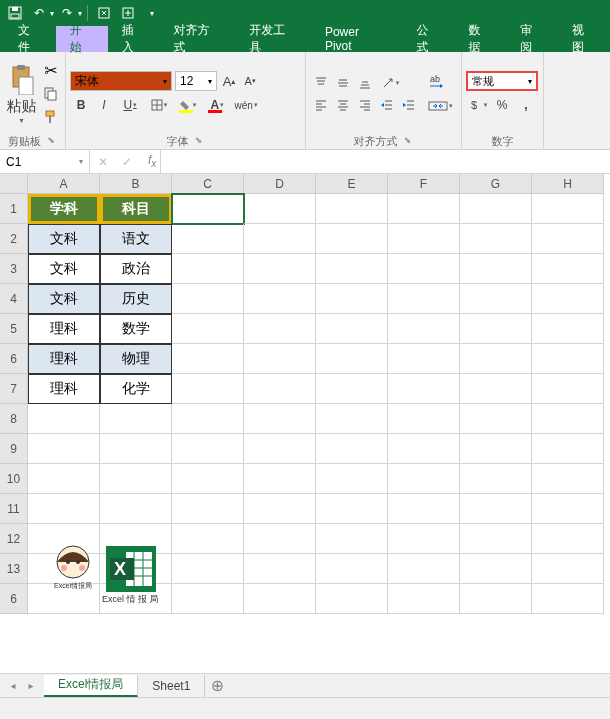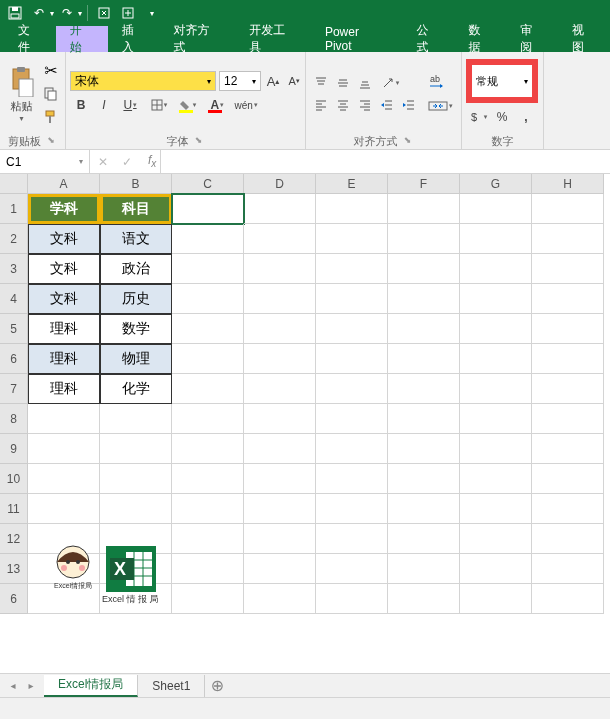--- a/index.html
+++ b/index.html
@@ -21,48 +21,48 @@
 
 .ribbon { height: 98px; background: #f1f1f1; border-bottom: 1px solid #d4d4d4; display: flex; }
 .group { border-right: 1px solid #d4d4d4; display: flex; flex-direction: column; padding: 2px 4px 0; }
 .group-content { flex: 1; display: flex; align-items: center; gap: 2px; }
 .group-label { height: 16px; font-size: 11px; color: #666; text-align: center; display: flex; justify-content: center; align-items: center; gap: 4px; }
 .dialog-launch { width: 12px; height: 12px; font-size: 9px; color: #999; cursor: pointer; }
 
 
 .clip-big { width: 36px; text-align: center; cursor: pointer; }
 .clip-big svg { display: block; margin: 2px auto; }
-.clip-big .lbl { font-size: 11px; color: #444; }
+.clip-big .lbl { font-size: 15px; color: #444; }
 .clip-big .drop { font-size: 8px; color: #666; }
 .clip-side { display: flex; flex-direction: column; gap: 3px; }
 .clip-s { width: 20px; height: 20px; cursor: pointer; display: flex; align-items: center; justify-content: center; }
 
 
 .font-row1 { display: flex; gap: 3px; margin-bottom: 3px; }
-.font-select { width: 146px; height: 20px; border: 1px solid #c0c0c0; background: #fde047; font-size: 12px; padding: 0 4px; display: flex; align-items: center; justify-content: space-between; cursor: pointer; }
+.font-select { width: 102px; height: 20px; border: 1px solid #c0c0c0; background: #c2410c; font-size: 12px; padding: 0 4px; display: flex; align-items: center; justify-content: space-between; cursor: pointer; }
 .size-select { width: 42px; height: 20px; border: 1px solid #c0c0c0; background: #fff; font-size: 12px; padding: 0 4px; display: flex; align-items: center; justify-content: space-between; cursor: pointer; }
 .aa-btn { width: 18px; height: 20px; display: flex; align-items: center; justify-content: center; font-size: 13px; color: #444; cursor: pointer; }
 .font-row2 { display: flex; gap: 1px; }
 .fbtn { width: 22px; height: 22px; display: flex; align-items: center; justify-content: center; font-size: 12px; color: #444; cursor: pointer; border: 1px solid transparent; }
 .fbtn.wide { width: 28px; position: relative; }
 .color-bar { position: absolute; bottom: 2px; left: 4px; right: 8px; height: 3px; }
 .drop-sm { font-size: 7px; color: #666; margin-left: 1px; }
 .font-stack { display: flex; flex-direction: column; }
 
 
 .align-stack { display: flex; flex-direction: column; }
 .align-row { display: flex; gap: 0; }
 .abtn { width: 22px; height: 22px; display: flex; align-items: center; justify-content: center; cursor: pointer; }
 .abtn svg line{ stroke:#555; stroke-width:1; }
 .merge-col { display: flex; flex-direction: column; gap: 2px; margin-left: 6px; }
 .merge-btn { width: 30px; height: 22px; display: flex; align-items: center; justify-content: flex-start; cursor: pointer; position: relative; }
 
 
 .num-stack { display: flex; flex-direction: column; width: 72px; }
-.num-select { height: 20px; border: 6px solid #ef4444; background: #fff; font-size: 11px; padding: 16px 4px; display: flex; align-items: center; justify-content: space-between; cursor: pointer; margin-bottom: 3px; }
+.num-select { height: 20px; border: 2px solid #ef4444; background: #fff; font-size: 11px; padding: 8px 4px; display: flex; align-items: center; justify-content: space-between; cursor: pointer; margin-bottom: 3px; }
 .num-row { display: flex; gap: 0; }
 .nbtn { width: 24px; height: 22px; display: flex; align-items: center; justify-content: center; font-size: 12px; color: #444; cursor: pointer; }
 
 
 .formula-row { height: 24px; border-bottom: 1px solid #d4d4d4; display: flex; align-items: stretch; }
 .name-box { width: 90px; border-right: 1px solid #d4d4d4; display: flex; align-items: center; padding: 0 6px; font-size: 12px; justify-content: space-between; }
 .nb-drop { font-size: 8px; color: #888; cursor: pointer; }
 .fx-btns { display: flex; align-items: center; border-right: 1px solid #d4d4d4; padding: 0 4px; gap: 6px; }
 .fx-b { width: 18px; height: 18px; display: flex; align-items: center; justify-content: center; font-size: 12px; color: #bbb; cursor: pointer; }
 .fx-lbl { font-size: 12px; font-style: italic; color: #888; margin-left: 6px; }

